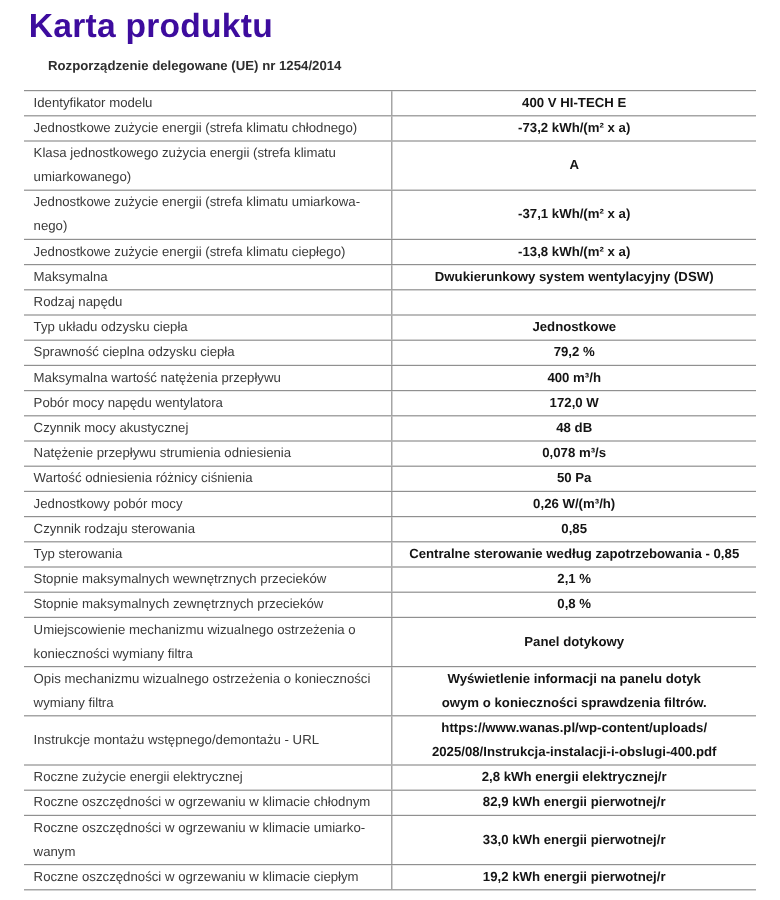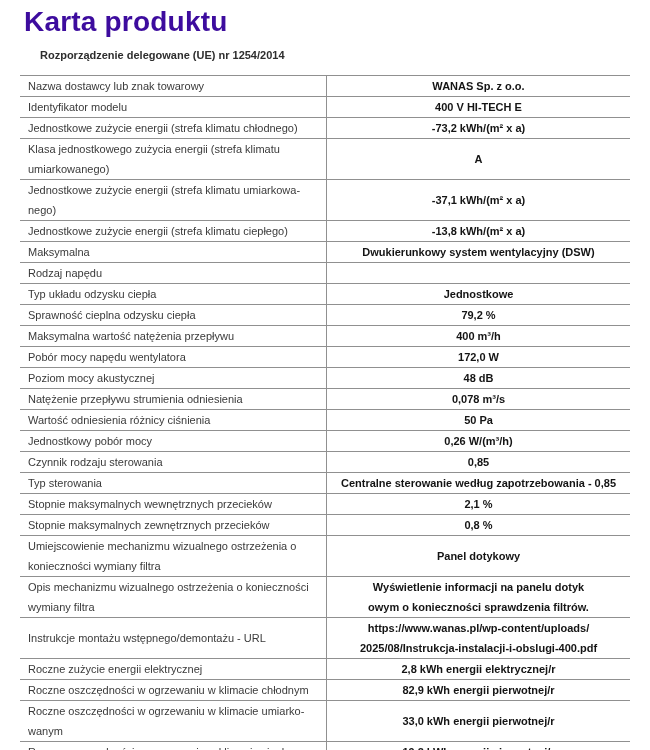--- a/index.html
+++ b/index.html
@@ -68,24 +68,20 @@
   }
 </style>
 </head>
 <body>
 
 <div class="page">
   <h1 class="doc-title" style="color: rgb(61, 12, 158);">Karta produktu</h1>
   <div class="doc-subtitle">Rozporządzenie delegowane (UE) nr 1254/2014</div>
   <div class="spec-table" id="spec-table">
       <div class="row">
-        <div class="cell label">Nazwa dostawcy lub znak towarowy</div>
-        <div class="cell value">WANAS Sp. z o.o.</div>
-      </div>
-      <div class="row">
         <div class="cell label">Identyfikator modelu</div>
         <div class="cell value">400 V HI-TECH E</div>
       </div>
       <div class="row">
         <div class="cell label">Jednostkowe zużycie energii (strefa klimatu chłodnego)</div>
         <div class="cell value">-73,2 kWh/(m² x a)</div>
       </div>
       <div class="row">
         <div class="cell label">Klasa jednostkowego zużycia energii (strefa klimatu
 umiarkowanego)</div>
@@ -117,21 +113,21 @@
       </div>
       <div class="row">
         <div class="cell label">Maksymalna wartość natężenia przepływu</div>
         <div class="cell value">400 m³/h</div>
       </div>
       <div class="row">
         <div class="cell label">Pobór mocy napędu wentylatora</div>
         <div class="cell value">172,0 W</div>
       </div>
       <div class="row">
-        <div class="cell label">Poziom mocy akustycznej</div>
+        <div class="cell label">Czynnik mocy akustycznej</div>
         <div class="cell value">48 dB</div>
       </div>
       <div class="row">
         <div class="cell label">Natężenie przepływu strumienia odniesienia</div>
         <div class="cell value">0,078 m³/s</div>
       </div>
       <div class="row">
         <div class="cell label">Wartość odniesienia różnicy ciśnienia</div>
         <div class="cell value">50 Pa</div>
       </div>

